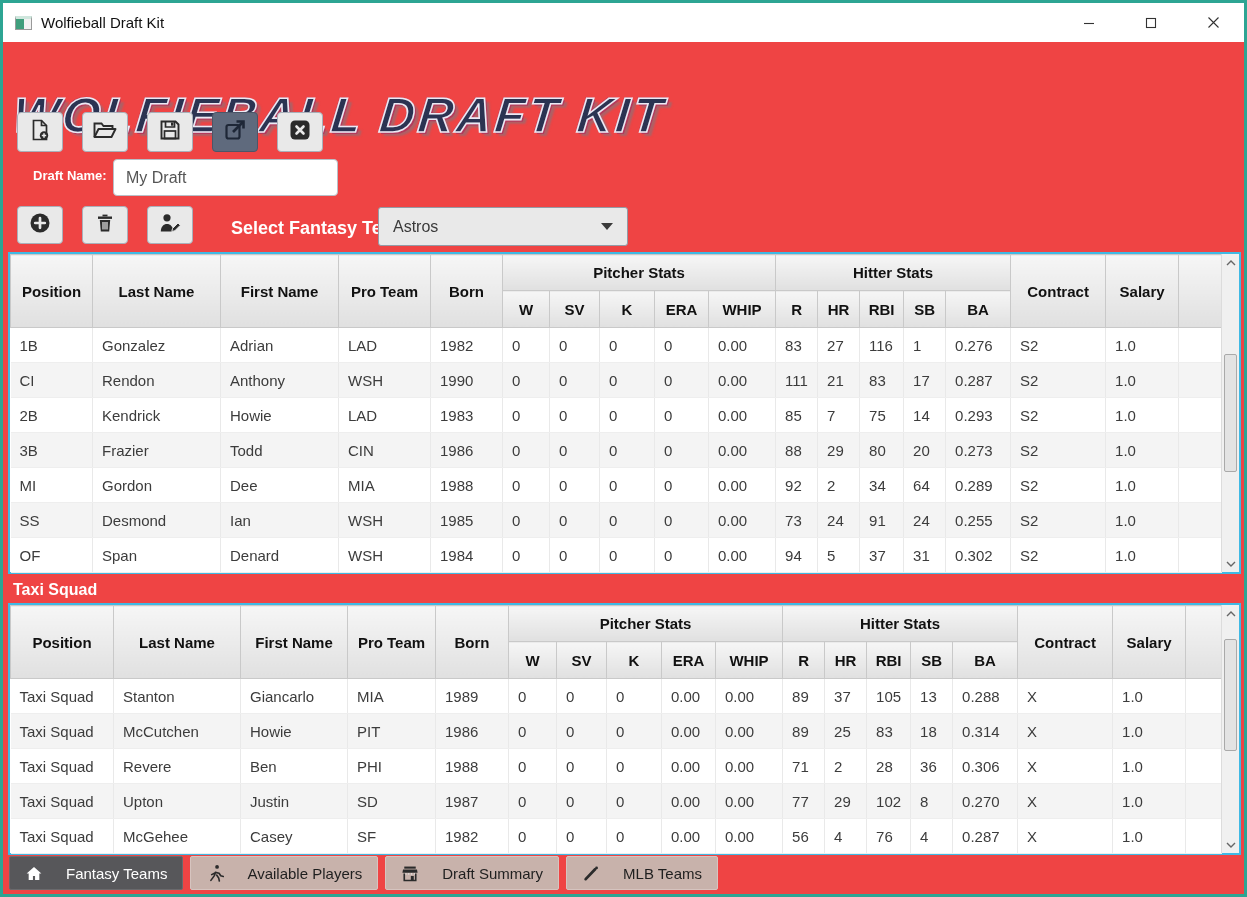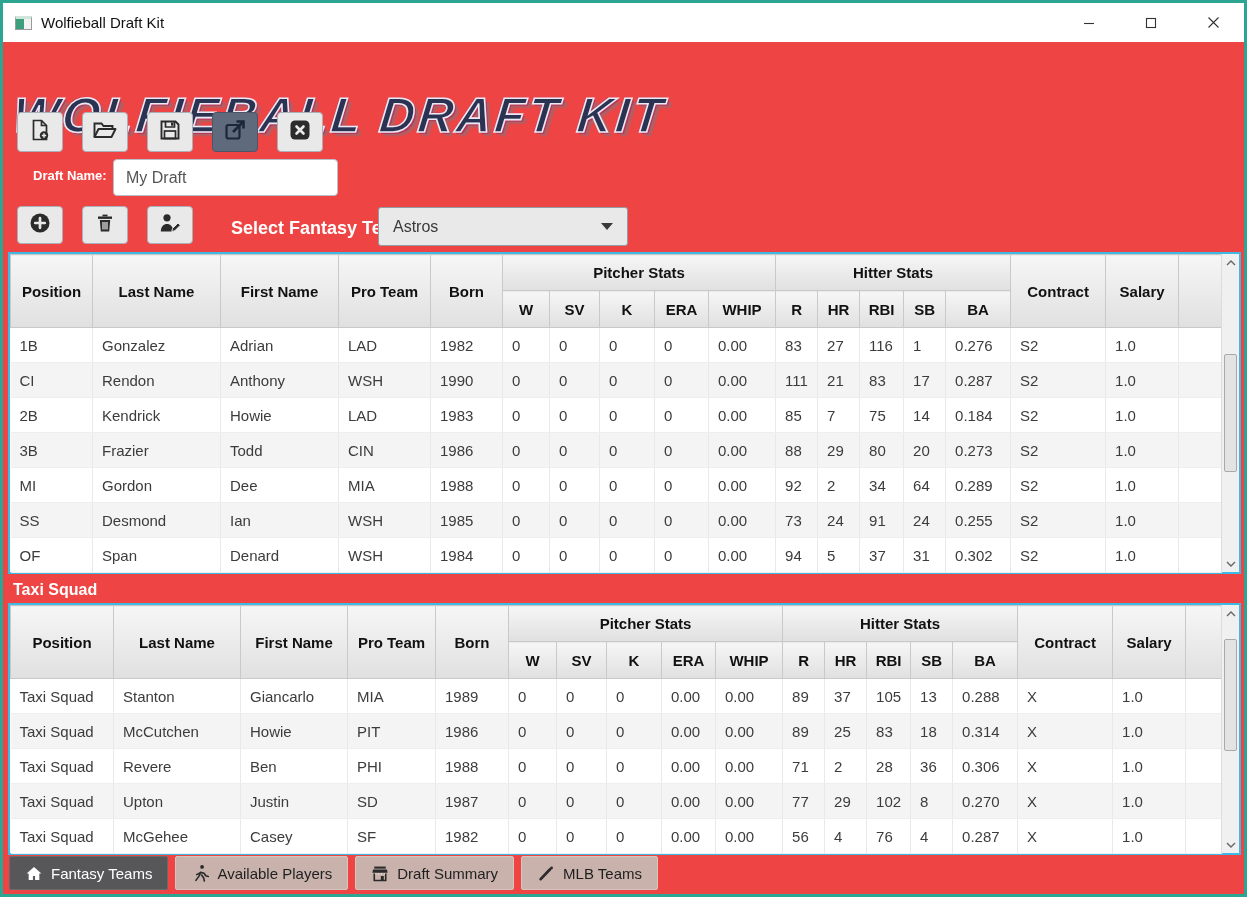--- a/index.html
+++ b/index.html
@@ -64,21 +64,21 @@
   .scroll-chev { position:absolute; left:0; width:18px; height:17px; display:flex; align-items:center;
                  justify-content:center; cursor:pointer; }
   .chev-up { top:0; } .chev-down { bottom:0; }
   .scroll-thumb { position:absolute; left:2px; width:13px; background:#e3e3e3; border:1px solid #a9a9a9;
                   border-radius:2px; cursor:pointer; }
   .roster-thumb { top:100px; height:118px; }
   .taxi-thumb { top:34px; height:112px; }
   
   .tabbar { position:absolute; left:6px; top:814px; display:flex; gap:7px; }
   .tab { height:32px; background:#c8b2ab; border:1px solid #d6c4bf; display:flex; align-items:center;
-         gap:8px; padding:16px 15px; font-size:15px; color:#1f1f1f; cursor:pointer; border-radius:2px; }
+         gap:23px; padding:16px 15px; font-size:15px; color:#1f1f1f; cursor:pointer; border-radius:2px; }
   .tab.active { background:#57575a; border-color:#6a6a6d; color:#ffffff; }
   .tab svg { display:block; }
 </style>
 </head>
 <body>
 
 <div class="window">
 
   <div class="titlebar">
     <span class="app-icon"></span>
@@ -289,21 +289,21 @@
               <td>1983</td>
               <td>0</td>
               <td>0</td>
               <td>0</td>
               <td>0</td>
               <td>0.00</td>
               <td>85</td>
               <td>7</td>
               <td>75</td>
               <td>14</td>
-              <td>0.184</td>
+              <td>0.293</td>
               <td>S2</td>
               <td>1.0</td>
               <td></td>
             </tr>
             <tr>
               <td>3B</td>
               <td>Frazier</td>
               <td>Todd</td>
               <td>CIN</td>
               <td>1986</td>

